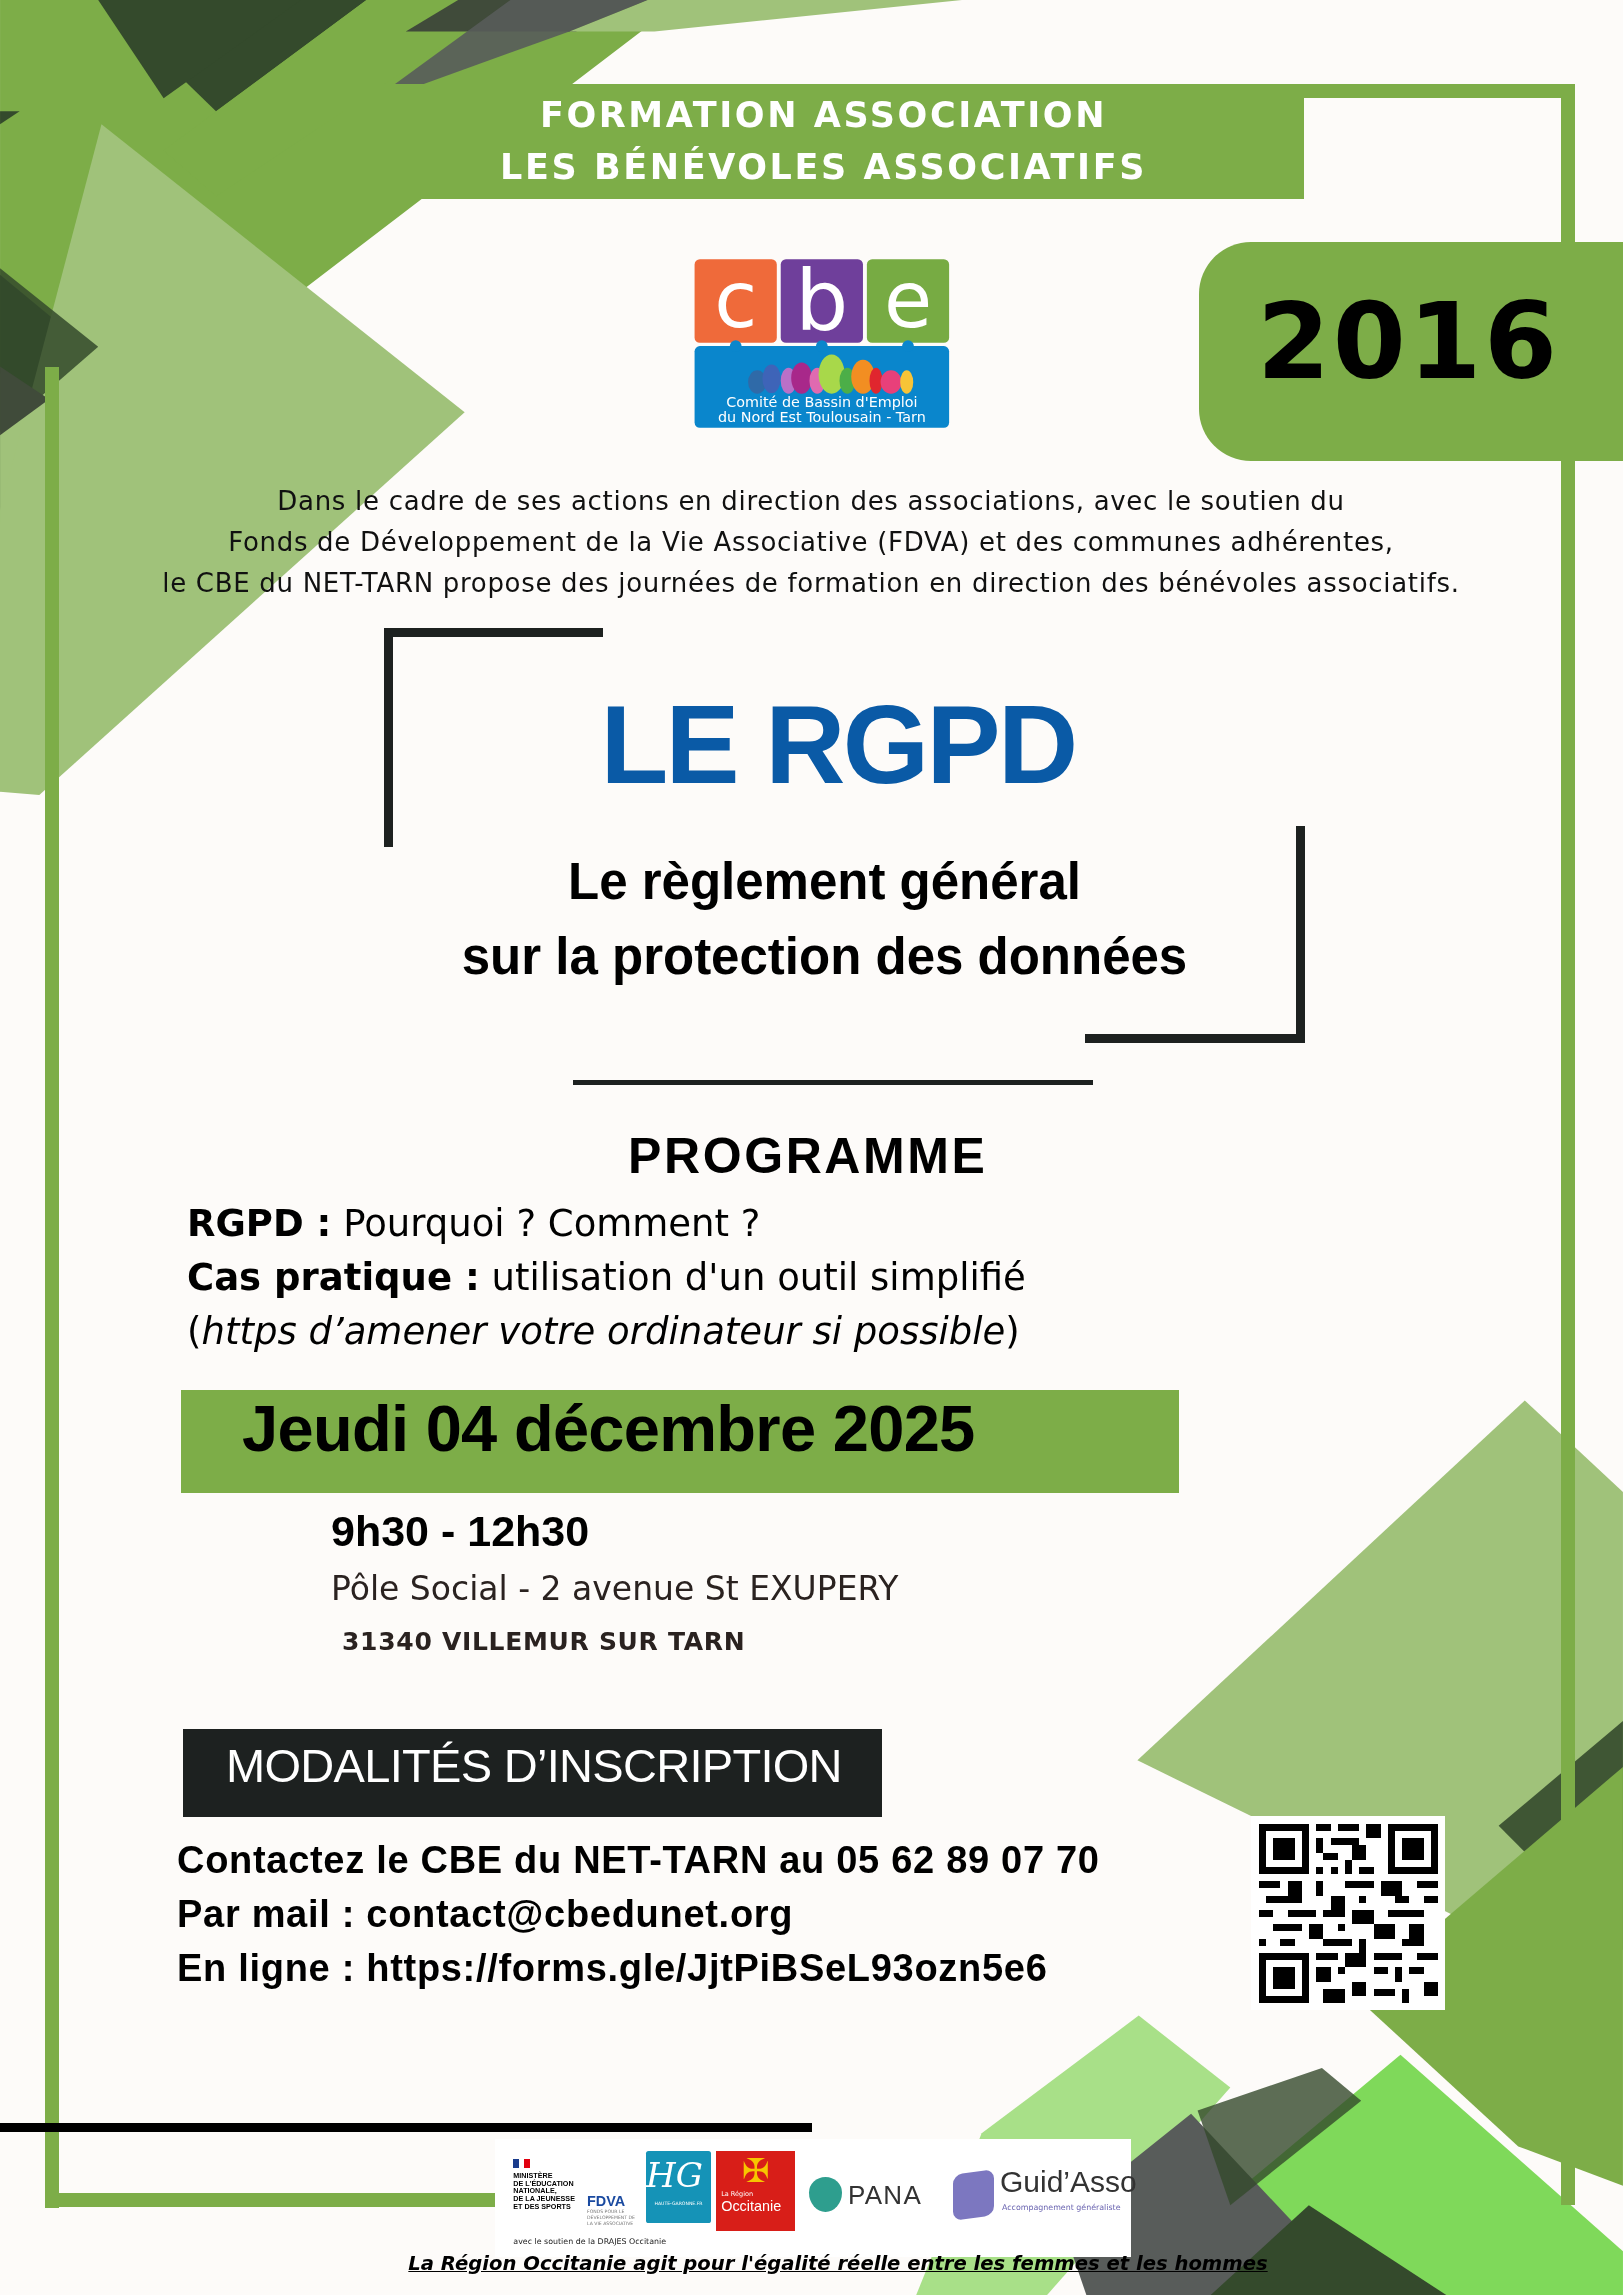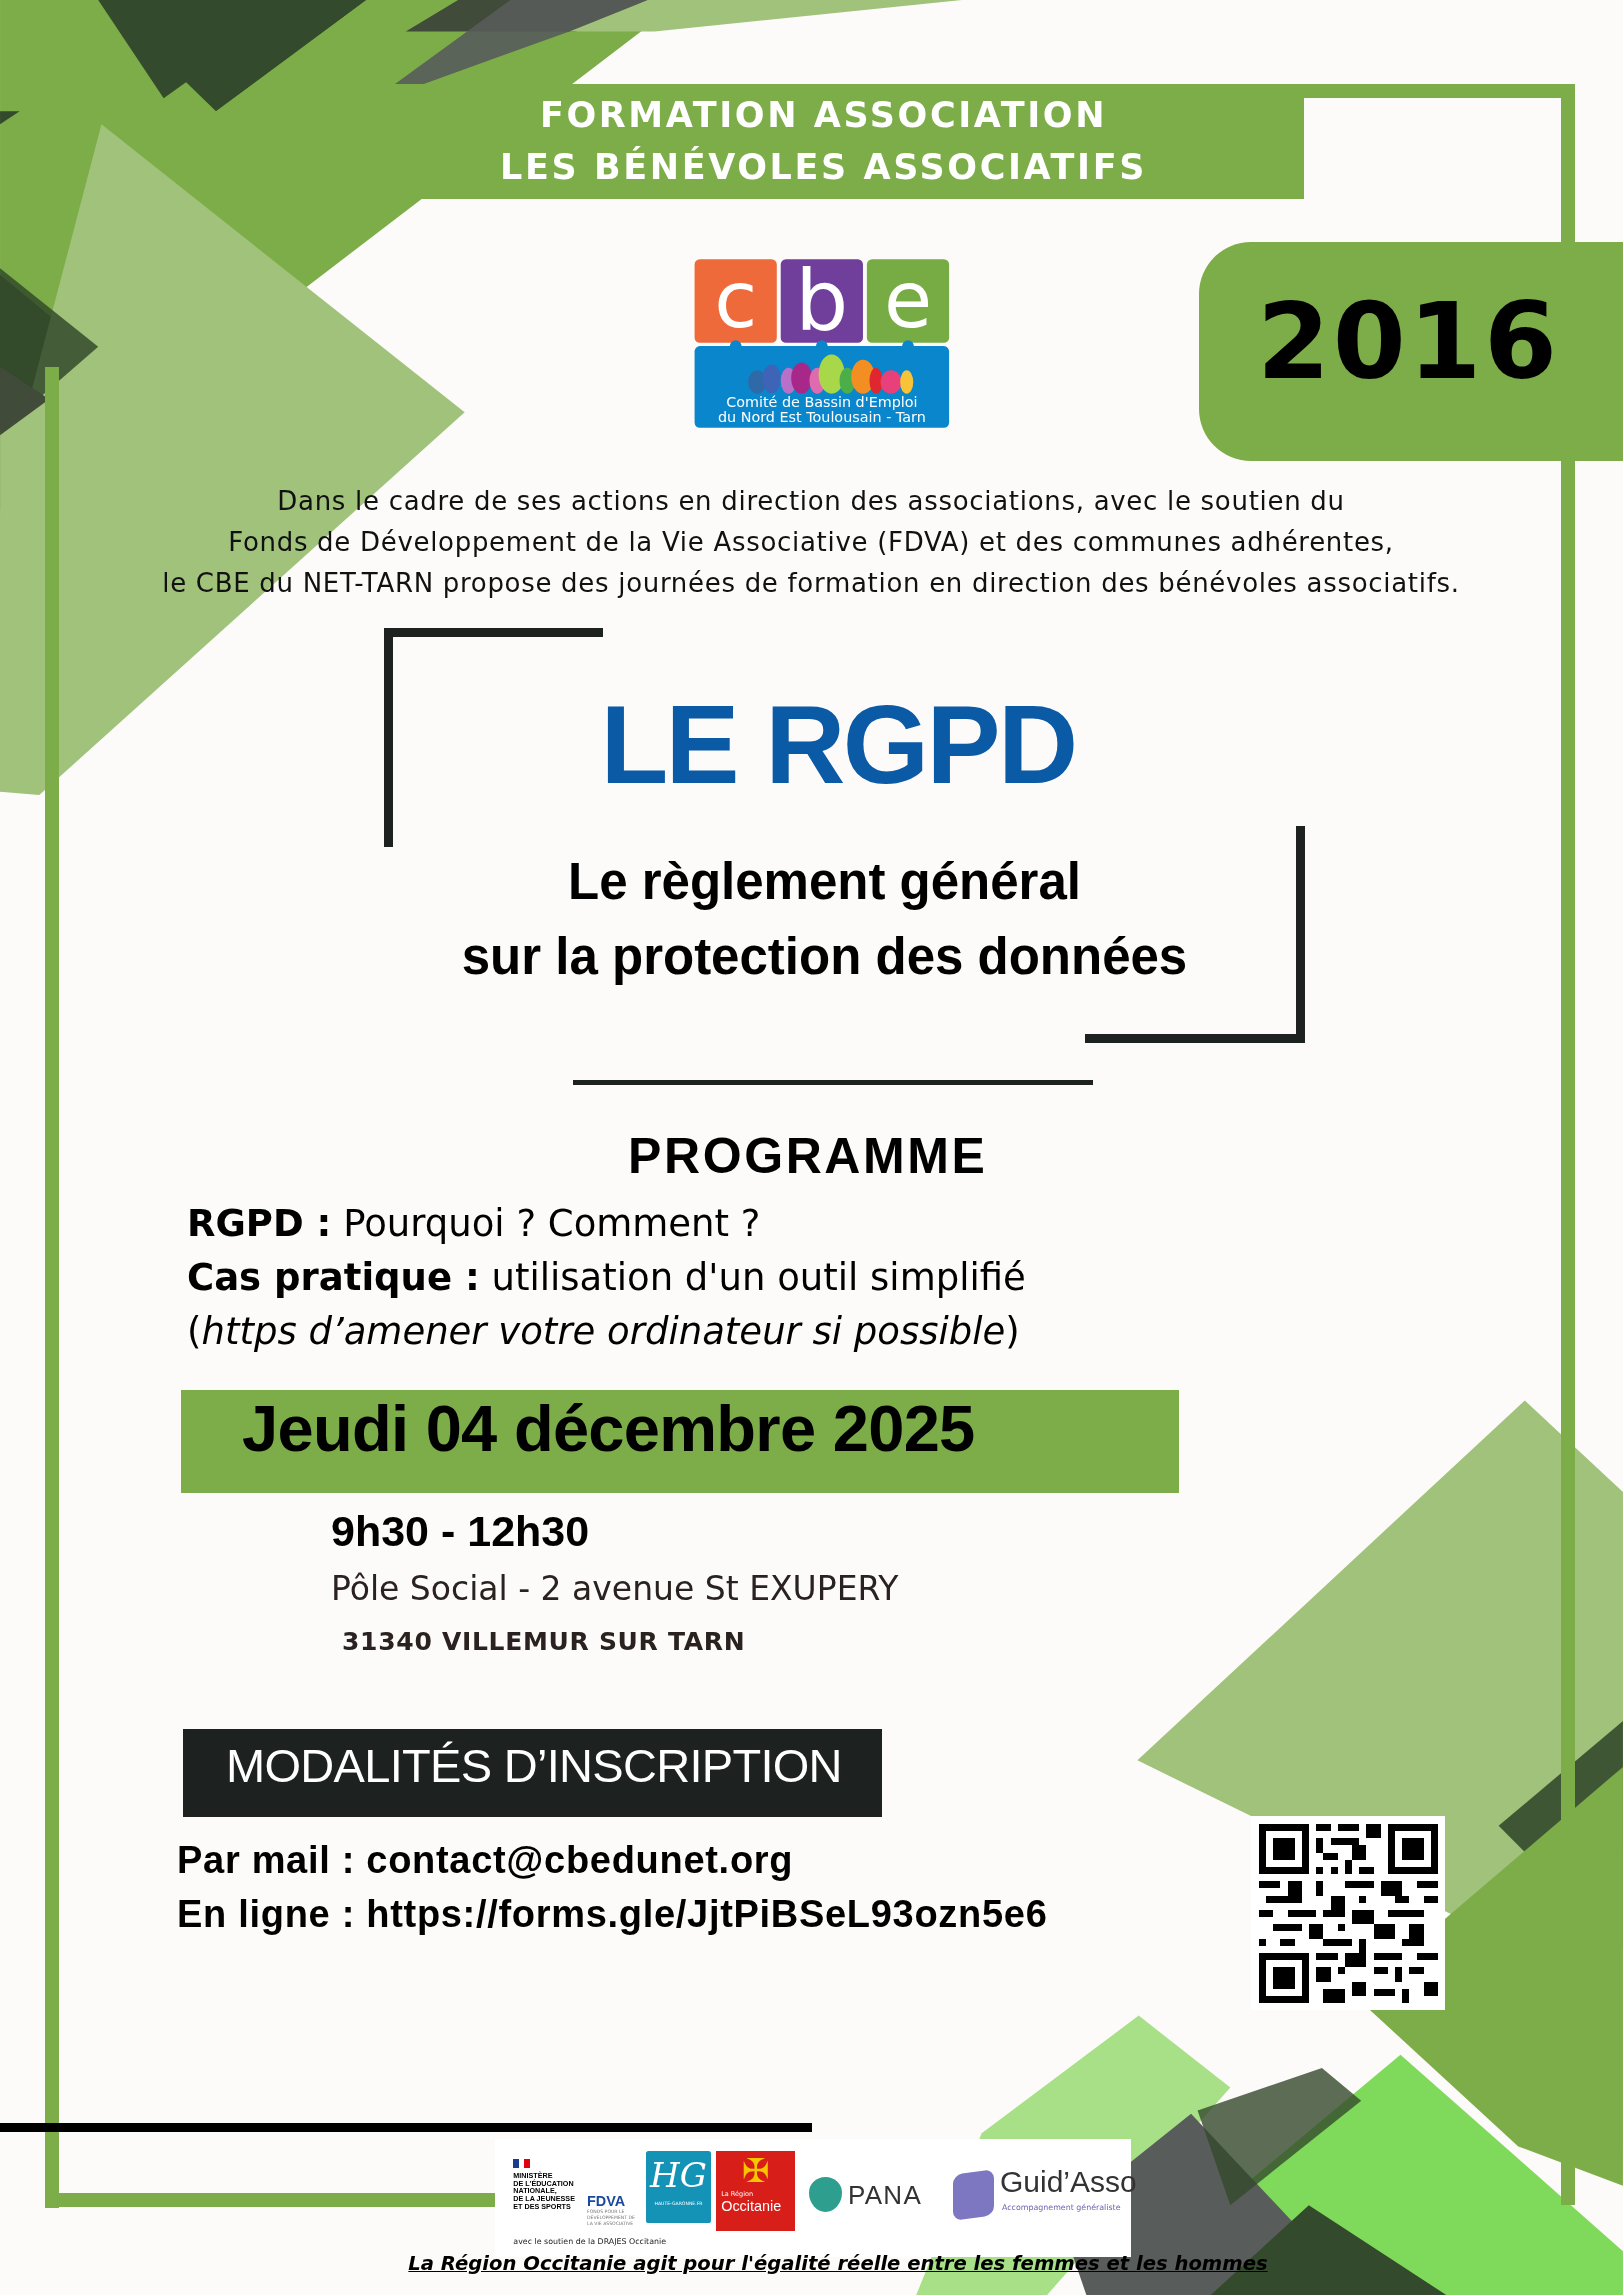--- a/index.html
+++ b/index.html
@@ -142,20 +142,21 @@
 
 <div class="abs date-box"></div>
 <div class="abs date-text">Jeudi 04 décembre 2025</div>
 <div class="abs time">9h30 - 12h30</div>
 <div class="abs addr">Pôle Social - 2 avenue St EXUPERY</div>
 <div class="abs city">31340 VILLEMUR SUR TARN</div>
 
 <div class="abs mod-box"></div>
 <div class="abs mod-text">MODALITÉS D’INSCRIPTION</div>
 <div class="abs contact">
+  <div>Contactez le CBE du NET-TARN au 05 62 89 07 70</div>
   <div>Par mail : contact@cbedunet.org</div>
   <div>En ligne : https://forms.gle/JjtPiBSeL93ozn5e6</div>
 </div>
 
 <div class="abs qr">
   <svg width="179" height="179" viewBox="0 0 25 25" shape-rendering="crispEdges" xmlns="http://www.w3.org/2000/svg">
     <rect width="25" height="25" fill="#fff"></rect>
     <g fill="#000">
       <path d="M0 0h7v7h-7zM1 1v5h5v-5zM2 2h3v3h-3z" fill-rule="evenodd"></path>
       <path d="M18 0h7v7h-7zM19 1v5h5v-5zM20 2h3v3h-3z" fill-rule="evenodd"></path>
@@ -225,21 +226,21 @@
     <div>DE L'ÉDUCATION</div>
     <div>NATIONALE,</div>
     <div>DE LA JEUNESSE</div>
     <div>ET DES SPORTS</div>
   </div>
   <div class="p-item" style="left:92px;top:54px;width:52px;">
     <div style="font-family:'Liberation Sans',sans-serif;font-weight:bold;font-size:14.4px;color:#1a4aa0;">FDVA</div>
     <div style="font-size:4.6px;color:#777;line-height:5.9px;">FONDS POUR LE DÉVELOPPEMENT DE LA VIE ASSOCIATIVE</div>
   </div>
   <div class="p-item" style="left:151px;top:11.8px;width:65px;height:72px;background:#1593b7;border-radius:2.6px;">
-    <div style="color:#fff;font-family:'DejaVu Serif',serif;font-style:italic;font-size:34px;text-align:center;margin-top:3.9px;">HG</div>
+    <div style="color:#fff;font-family:'DejaVu Serif',serif;font-style:italic;font-size:34px;text-align:left;margin-top:3.9px;">HG</div>
     <div style="color:#fff;font-size:4.6px;text-align:center;margin-top:6.5px;">HAUTE-GARONNE.FR</div>
   </div>
   <div class="p-item" style="left:221px;top:11.8px;width:79px;height:80px;background:#d81e18;">
     <div style="color:#f7c600;font-size:33px;text-align:center;line-height:39px;">✠</div>
     <div style="color:#fff;font-size:6.5px;padding-left:5.2px;">La Région</div>
     <div style="color:#fff;font-family:'Liberation Sans',sans-serif;font-size:14.4px;padding-left:5.2px;">Occitanie</div>
   </div>
   <div class="p-item" style="left:314px;top:38px;width:33px;height:35px;background:#2e9e8e;border-radius:50% 50% 50% 50% / 45% 45% 55% 55%;"></div>
   <div class="p-item" style="left:353px;top:41px;font-family:'Liberation Sans',sans-serif;font-size:26px;color:#333;letter-spacing:1.3px;">PANA</div>
   <div class="p-item" style="left:458px;top:33px;width:41px;height:46px;background:#7c77c0;border-radius:9.2px;transform:skewY(-8deg);"></div>

